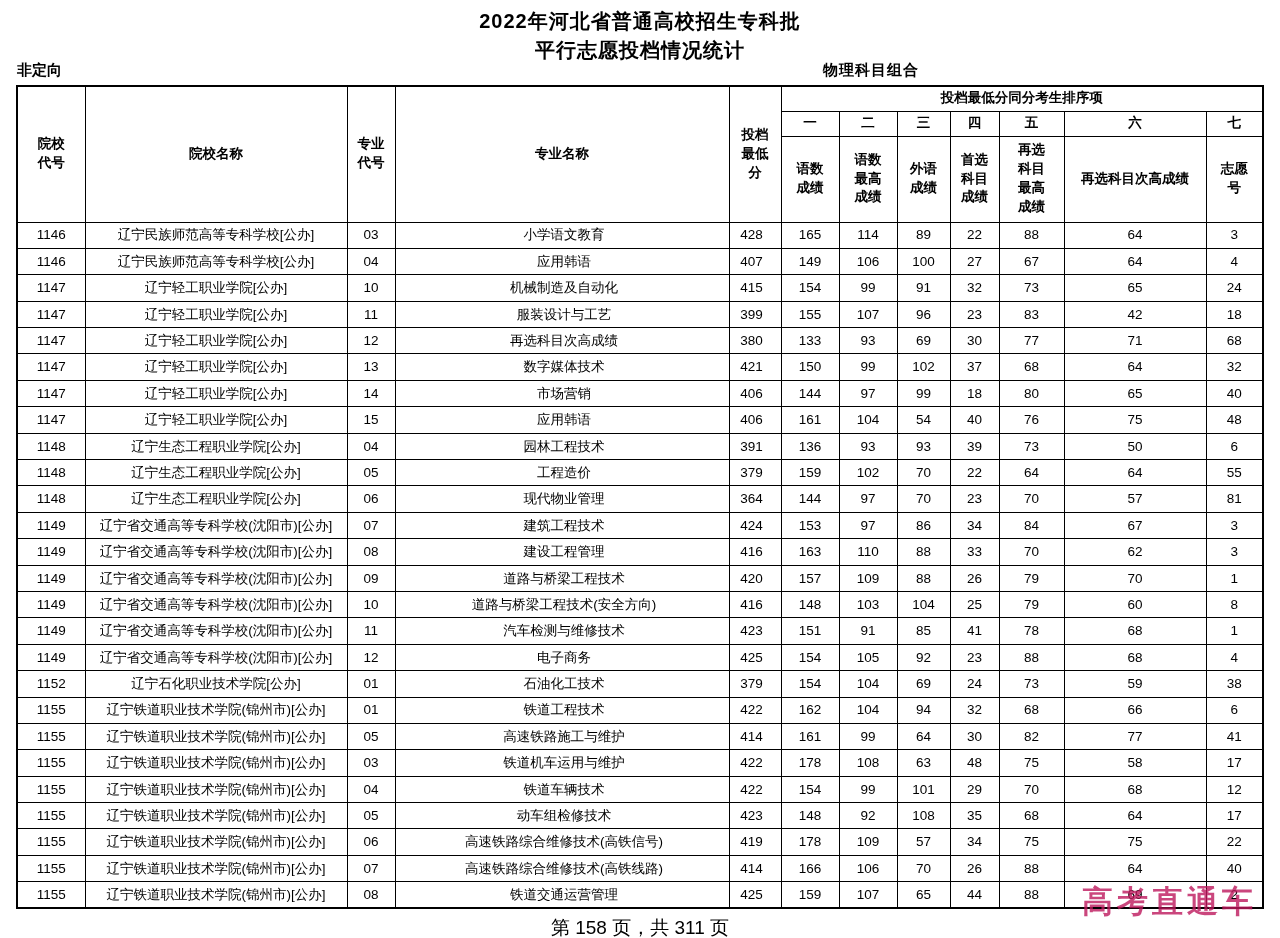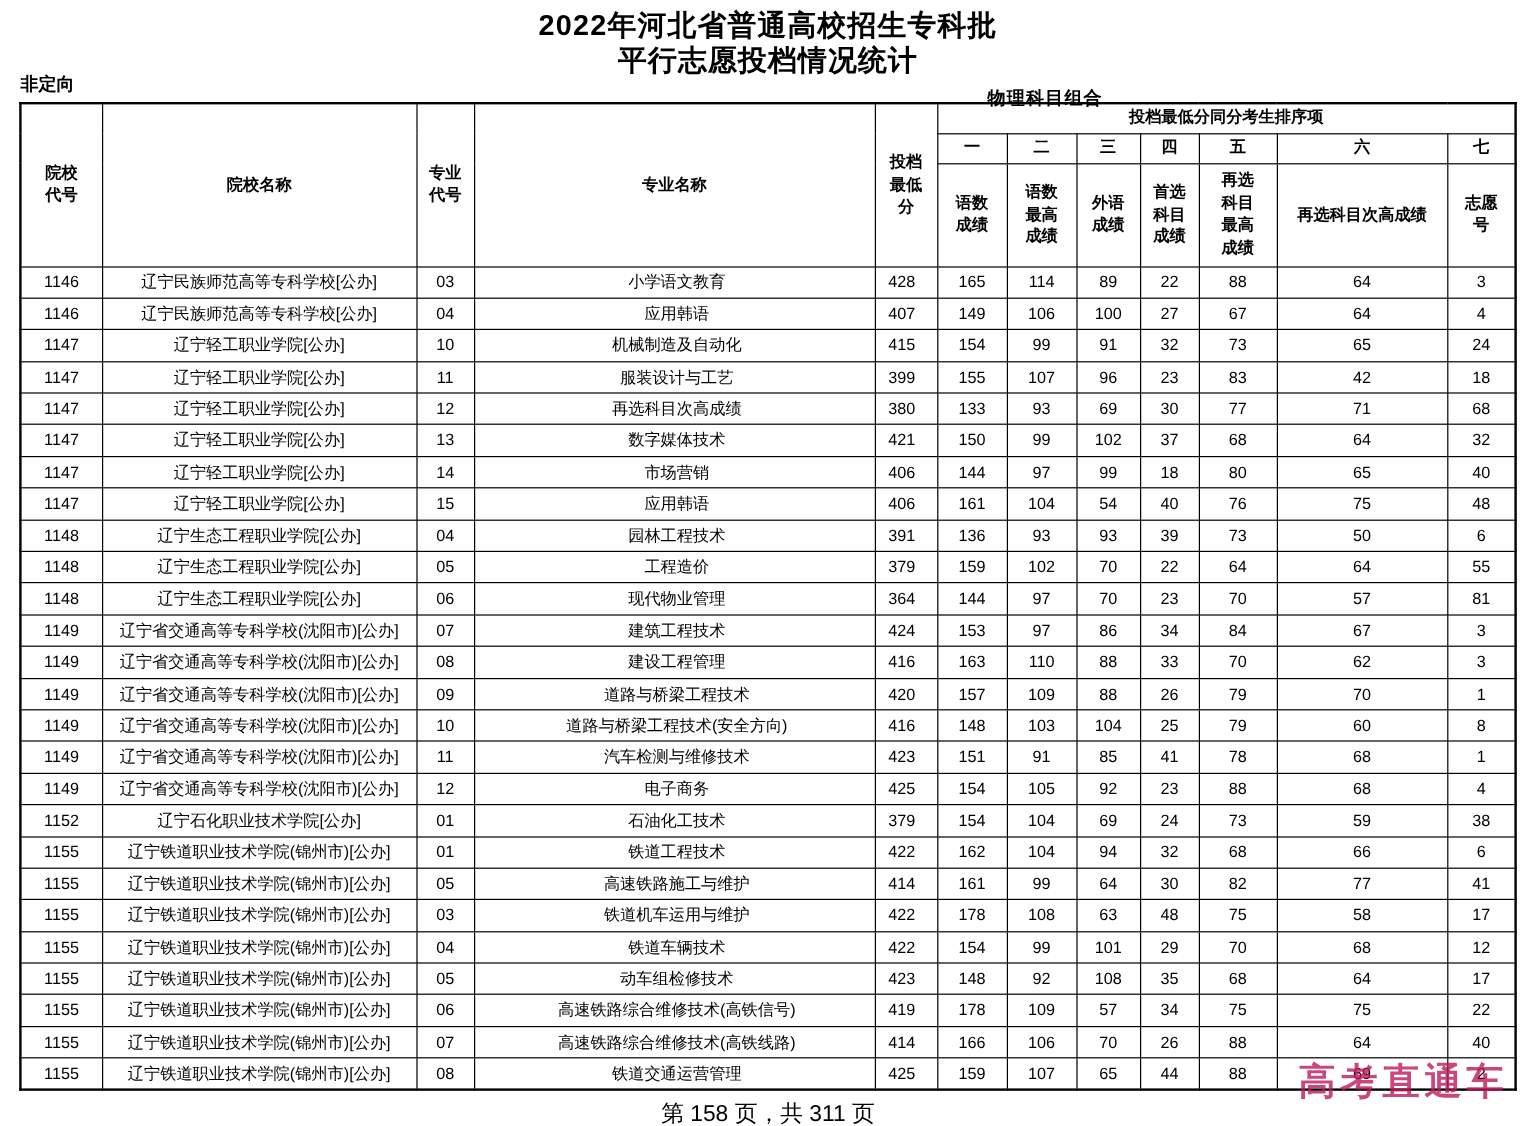--- a/index.html
+++ b/index.html
@@ -1,24 +1,24 @@
 <!DOCTYPE html>
 <html><head>
 <meta charset="utf-8">
 <style>
   * { margin:0; padding:0; box-sizing:border-box; }
   html,body { width:1280px; height:938px; background:#fff; color:#000;
               font-family:"Liberation Sans", sans-serif; }
   .page { position:relative; width:1280px; height:938px; overflow:hidden; background:#fff; }
 
   .title-block { position:absolute; top:7px; left:0; width:100%; text-align:center; }
-  .title-line { font-size:24px; font-weight:bold; line-height:29px; letter-spacing:1px; }
+  .title-line { font-size:20px; font-weight:bold; line-height:29px; letter-spacing:1px; }
 
   .label-left  { position:absolute; top:61px; left:17px;  font-size:15px; font-weight:bold; }
-  .label-right { position:absolute; top:73px; left:823px; font-size:15px; font-weight:bold; letter-spacing:1px; }
+  .label-right { position:absolute; top:61px; left:823px; font-size:15px; font-weight:bold; letter-spacing:1px; }
 
   table.main { position:absolute; top:85px; left:16px; width:1246px;
                border-collapse:collapse; table-layout:fixed; border:2px solid #000; }
   th, td { border:1px solid #000; text-align:center; vertical-align:middle; overflow:hidden; }
   thead th { font-size:13.5px; font-weight:bold; line-height:1.4; white-space:pre-line; }
   tr.h-row1 th { height:25px; }
   tr.h-row2 th { height:25px; }
   tr.h-row3 th { height:86px; }
   tbody td { height:26.4px; font-size:13.5px; line-height:1; white-space:nowrap; }
   td.al { text-align:center;  padding-left:4px; }

